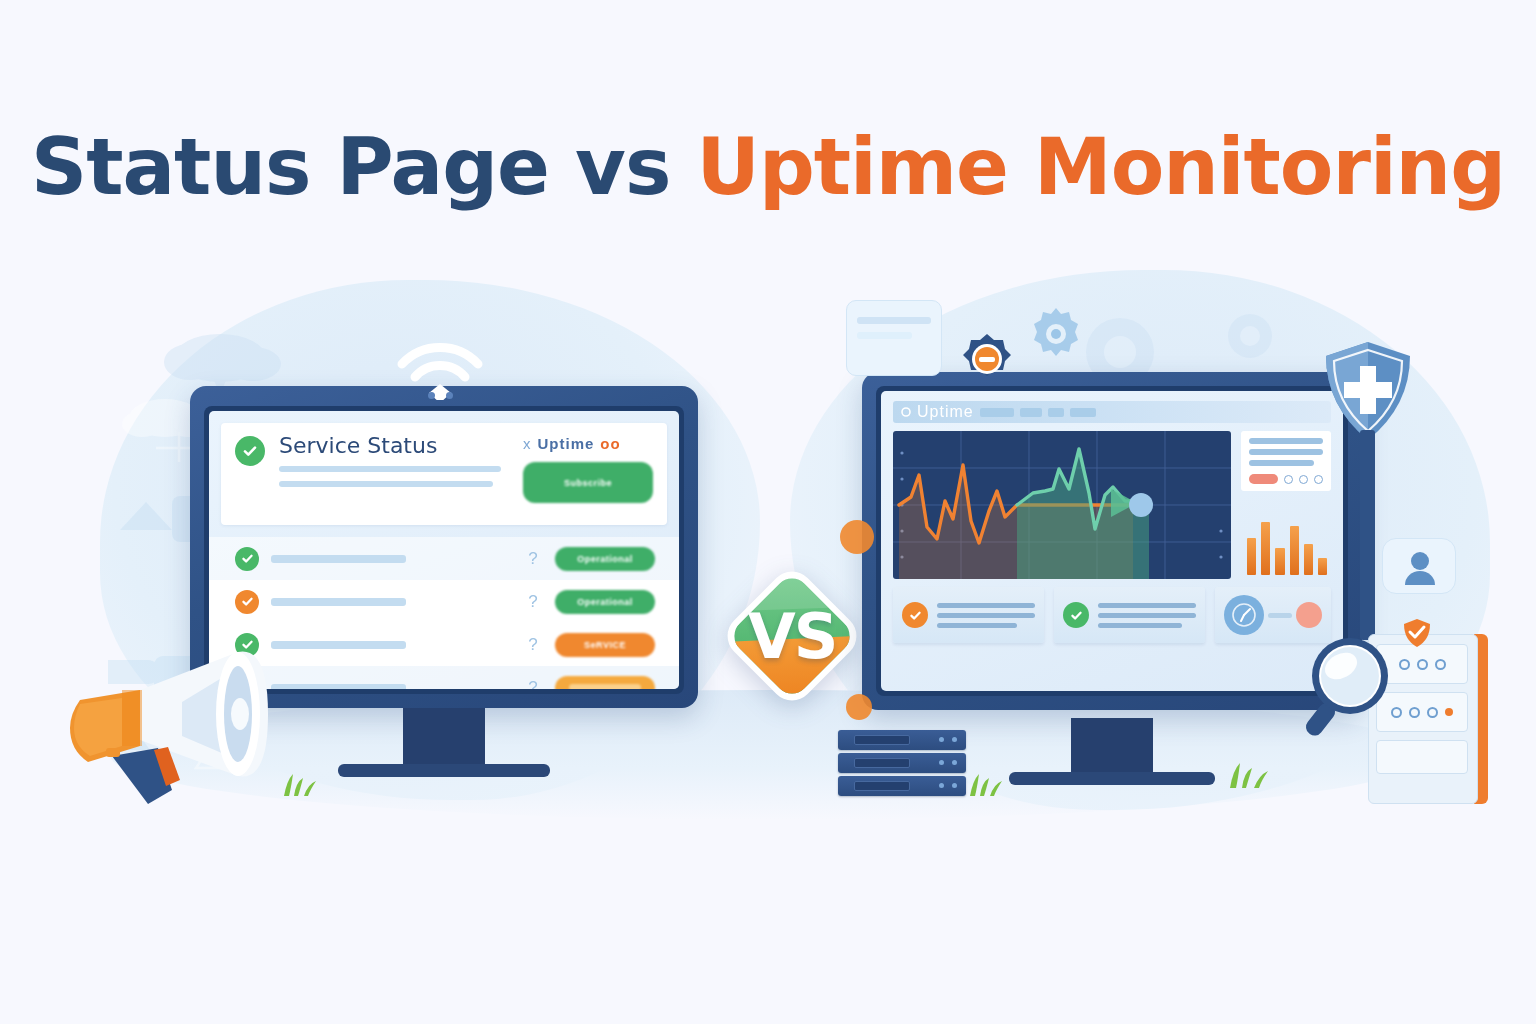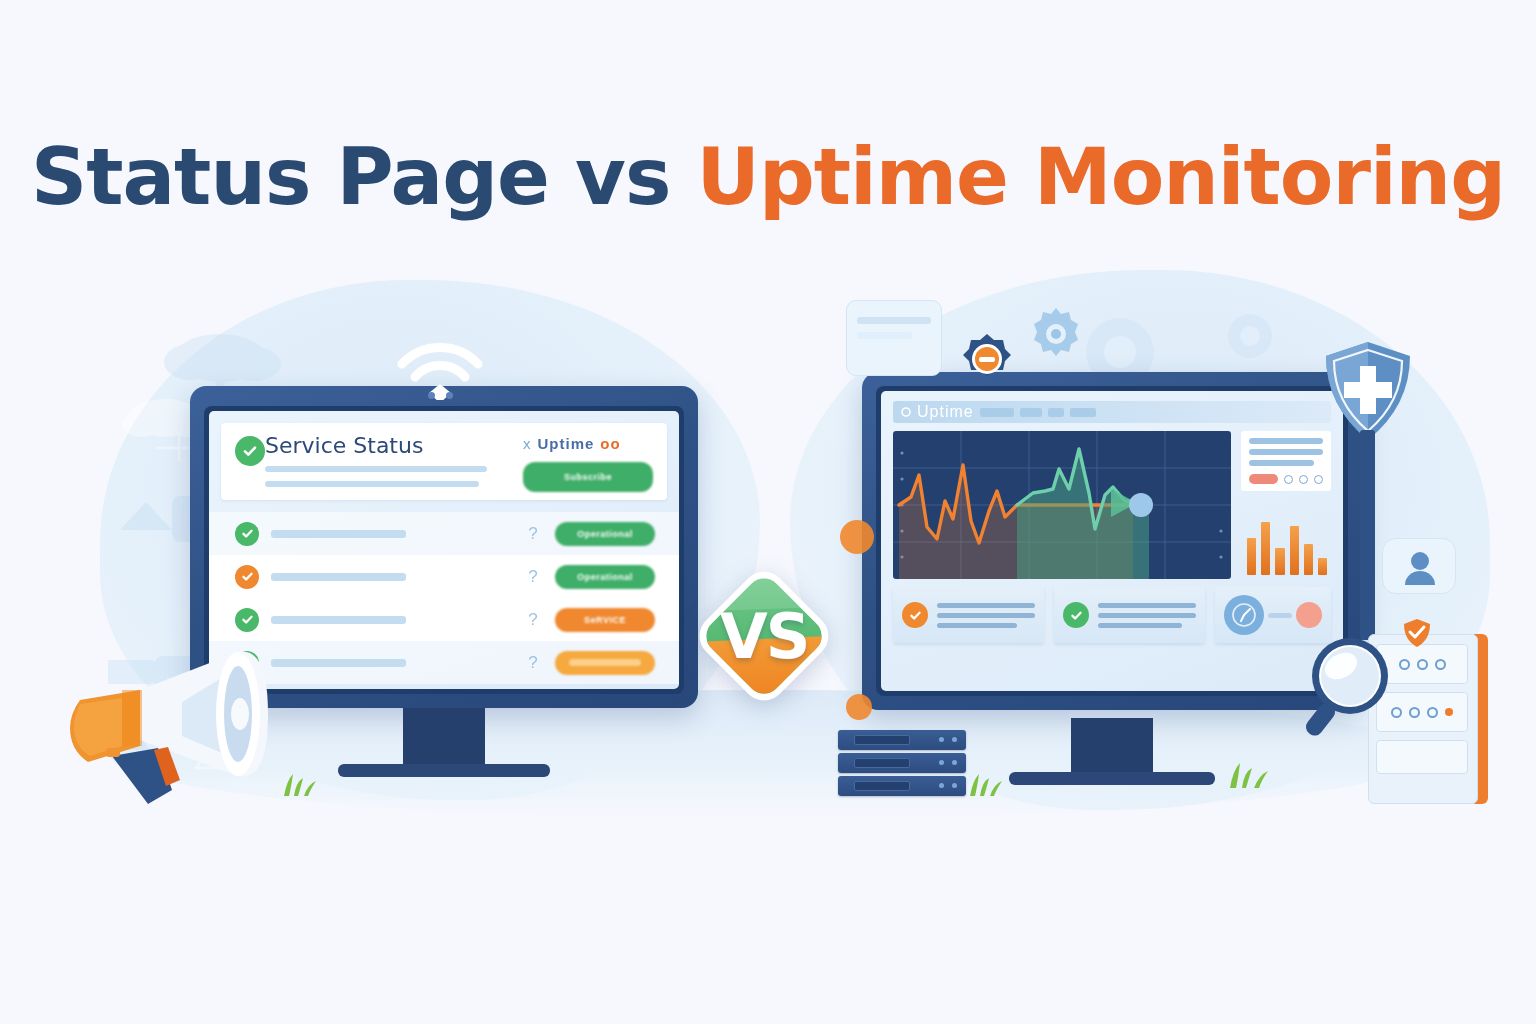--- a/index.html
+++ b/index.html
@@ -6,21 +6,21 @@
   html,body { width:1536px; height:1024px; }
   body {
     font-family: "Liberation Sans", sans-serif;
     background: #f7f8fe;
     position: relative;
     overflow: hidden;
   }
 
   
   .title-wrap {
-    position:absolute; left:0; top:132px; width:1536px;
+    position:absolute; left:0; top:122px; width:1536px;
     text-align:center;
     white-space:nowrap;
   }
   .title {
     font-size:78px;
     font-weight:700;
     letter-spacing:-1px;
     font-family:"DejaVu Sans","Liberation Sans",sans-serif;
   }
   .title .t-dark { color:#2a4a72; }
@@ -75,21 +75,21 @@
     left:50%; transform:translateX(-50%);
   }
   .cam-dot {
     position:absolute; width:7px; height:7px; border-radius:50%;
     background:#5b82bb; top:6px;
   }
 
   
   .sp-header {
     background:#ffffff; margin:12px; border-radius:4px;
-    padding:12px 14px 8px 14px; display:flex; align-items:flex-start; 
+    padding:12px 14px 22px 14px; display:flex; align-items:flex-start; gap:14px;
     box-shadow:0 1px 3px rgba(80,120,170,0.12);
   }
   .check {
     border-radius:50%; display:flex; align-items:center; justify-content:center;
     color:#fff; flex:0 0 auto; font-weight:700;
   }
   .check.green { background:#49b868; }
   .check.orange { background:#f0882f; }
   .check svg { display:block; }
   .sp-title {
@@ -147,21 +147,21 @@
   }
   .md-card .lines { flex:1; }
   .md-card .ln { height:5px; background:#8fb4d6; border-radius:3px; margin-bottom:5px;}
   .gauge {
     width:40px;height:40px;border-radius:50%;
     background:#7bb0de; display:flex;align-items:center;justify-content:center;
   }
 
   
   .vs-badge {
-    position:absolute; left:688px; top:560px; width:152px; height:152px;
+    position:absolute; left:716px; top:560px; width:152px; height:152px;
     filter:drop-shadow(0 6px 12px rgba(40,70,120,.22));
   }
   .vs-text {
     position:absolute; inset:0; display:flex; align-items:center; justify-content:center;
     color:#fff; font-size:62px; font-weight:700; letter-spacing:-2px;
     font-family:"DejaVu Sans","Liberation Sans",sans-serif;
     text-shadow:0 3px 5px rgba(30,60,100,.25);
   }
 
   
@@ -304,21 +304,21 @@
             <div class="sp-title">Service Status</div>
             <div class="bar" style="width:222px;"></div>
             <div class="bar" style="width:214px;"></div>
           </div>
           <div style="width:130px;">
             <div class="sp-brand">
               <span class="x">x</span>
               <span>Uptime</span>
               <span class="o">oo</span>
             </div>
-            <div class="pill green" style="margin-top:10px;height:30px;">Subscribe</div>
+            <div class="pill green" style="margin-top:10px;height:41px;">Subscribe</div>
           </div>
         </div>
 
         <div class="sp-row alt">
           <div class="check green" style="width:24px;height:24px;">
             <svg width="13" height="13" viewBox="0 0 16 16">
                 <path d="M3 8.4 L6.3 11.6 L13 4.6" stroke="#fff" stroke-width="2.8" fill="none" stroke-linecap="round" stroke-linejoin="round"></path>
               </svg>
           </div>
           <div class="bar rowbar" style="margin-top:0;height:8px;"></div>

